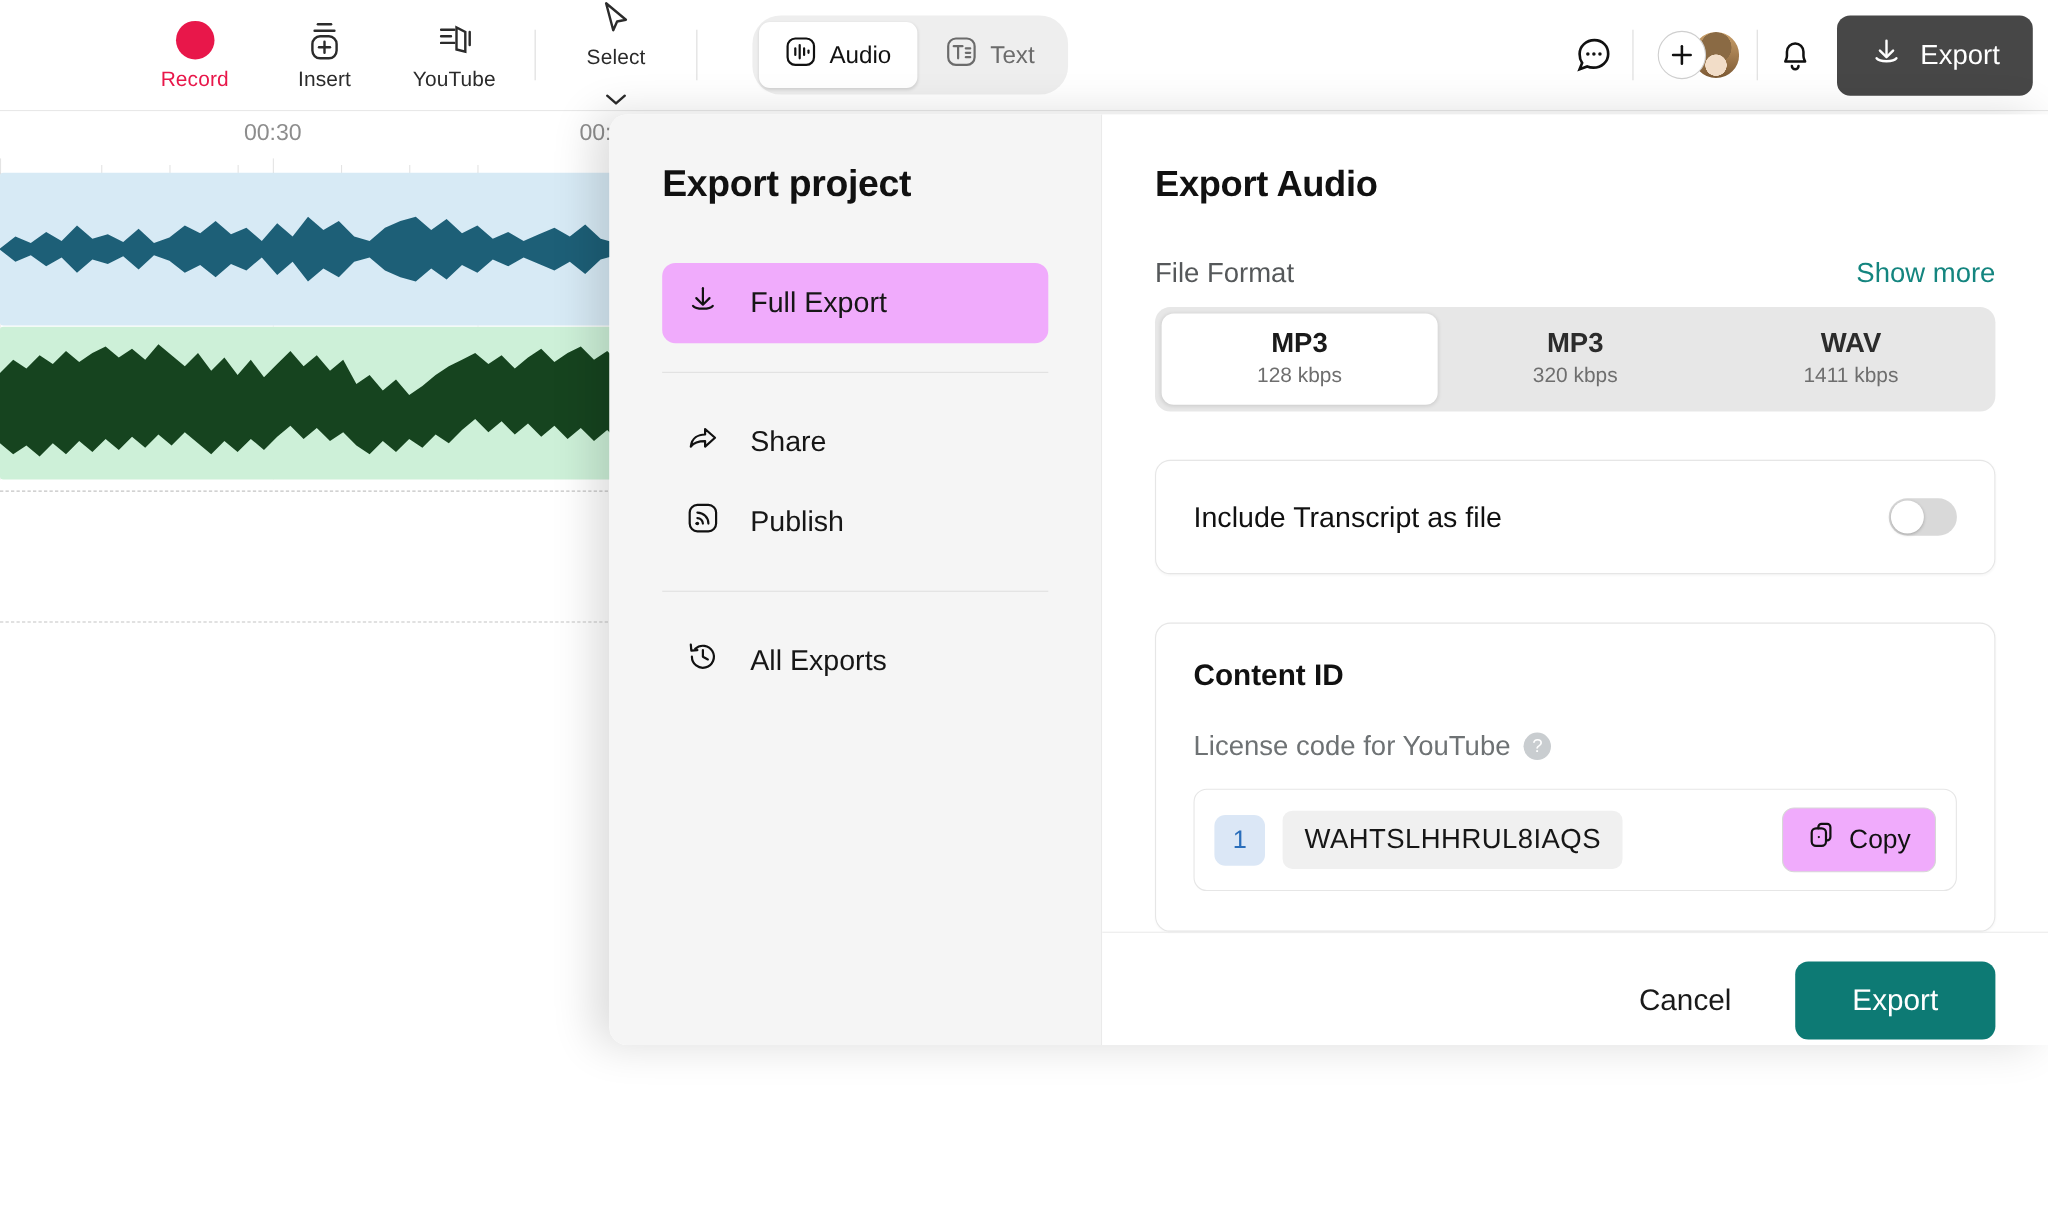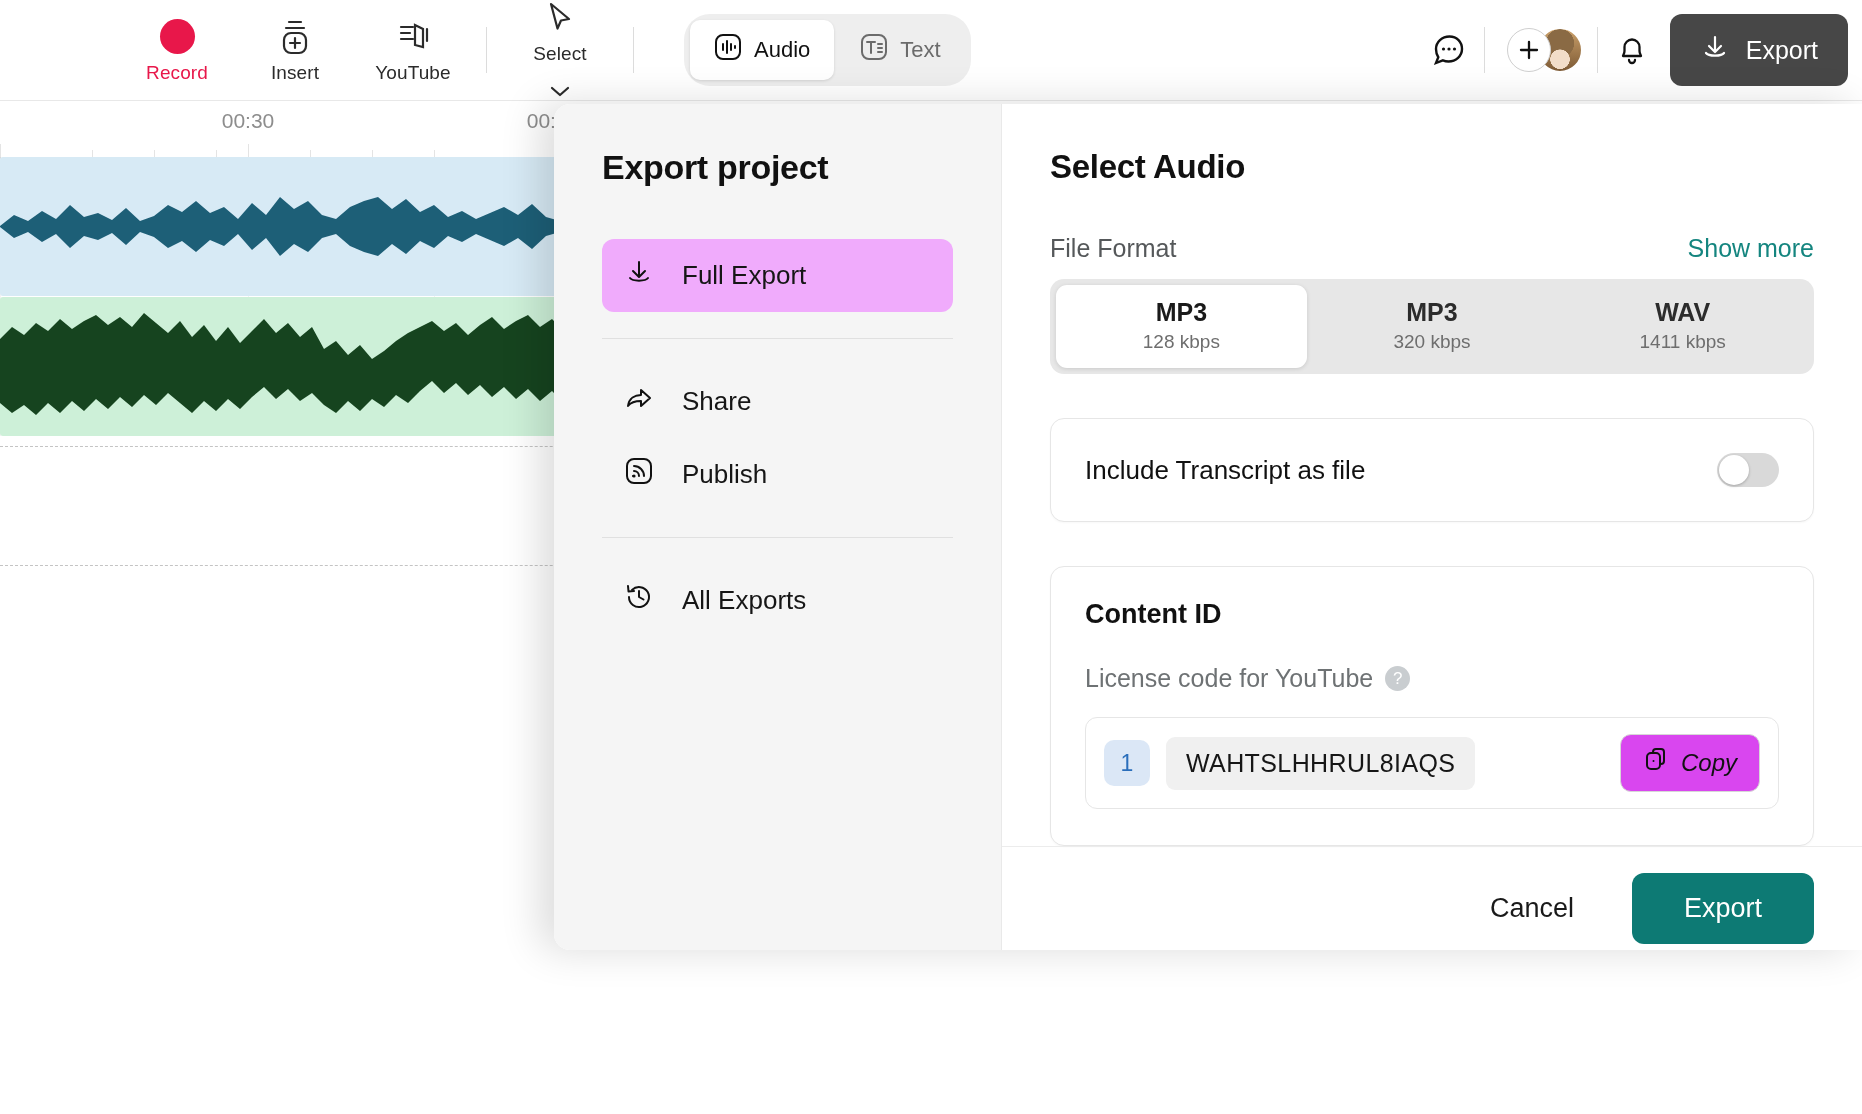--- a/index.html
+++ b/index.html
@@ -224,22 +224,21 @@
   }
   .code-val {
     background: #f0f0f0; border-radius: 9px;
     padding: 12px 20px; font-size: 25px; color: #161616;
     letter-spacing: .4px; cursor: text;
   }
   .copy-btn {
     margin-left: auto; display: flex; align-items: center; gap: 12px;
     border: 1px solid #d7d7d7; border-radius: 11px;
     padding: 12px 22px; font-size: 24px; color: #111; cursor: pointer;
-    background: #d946ef;
-    font-style: italic;
+    background: #f0abfc;
   }
 
   .modal-footer {
     border-top: 1px solid #ececec;
     padding: 26px 48px;
     display: flex; align-items: center; justify-content: flex-end; gap: 48px;
   }
   .btn-text { font-size: 27px; color: #1a1a1a; cursor: pointer; padding: 12px 10px; }
   .btn-primary {
     background: #0d7a74; color: #ffffff;
@@ -484,21 +483,21 @@
           </span>
           <span>All Exports</span>
         </div>
 
       </div>
     </div>
 
     <div class="modal-main">
       <div class="main-body">
 
-        <div class="main-title">Select Audio</div>
+        <div class="main-title">Export Audio</div>
 
         <div class="row-between">
           <div class="field-label">File Format</div>
           <div class="link-teal">Show more</div>
         </div>
 
         <div class="seg">
           <div class="seg-opt active">
             <div class="seg-name">MP3</div>
             <div class="seg-sub">128 kbps</div>

